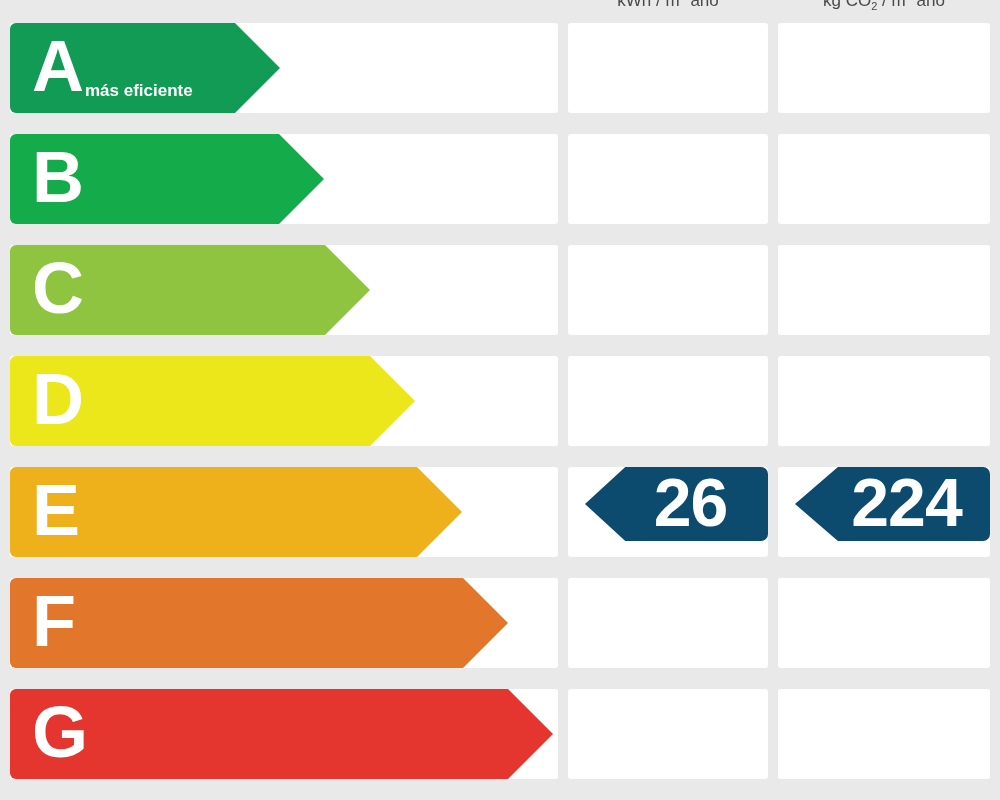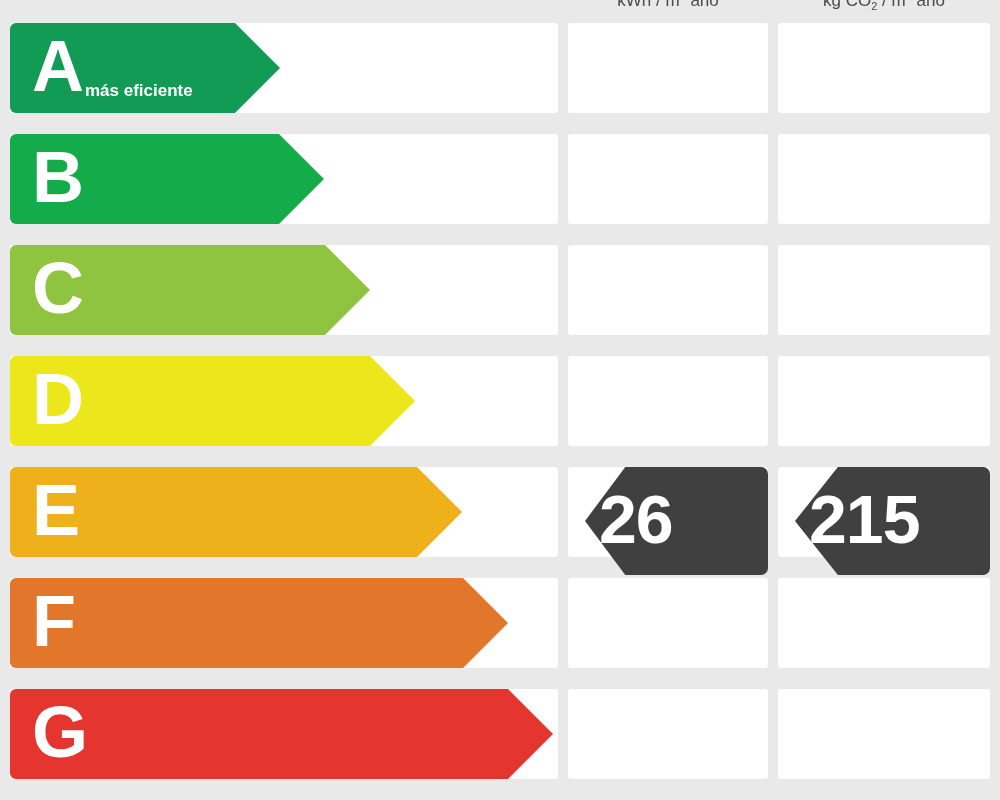--- a/index.html
+++ b/index.html
@@ -112,24 +112,25 @@
     background: #ffffff;
     border-radius: 3px;
   }
   .val-cell.energy { left: 568px; width: 200px; }
   .val-cell.co2    { left: 778px; width: 212px; }
 
   
   .badge {
     position: absolute;
     top: 0;
-    height: 108px;
-    background: #404040;
+    height: 74px;
+    background: #0c4a6e;
     display: flex;
     align-items: center;
+    justify-content: center;
     border-top-right-radius: 7px;
     border-bottom-right-radius: 7px;
     -webkit-clip-path: polygon(0% 50%, 22% 0%, 100% 0%, 100% 100%, 22% 100%);
     clip-path: polygon(0% 50%, 22% 0%, 100% 0%, 100% 100%, 22% 100%);
   }
   .badge.energy { left: 585px; width: 183px; }
   .badge.co2    { left: 795px; width: 195px; }
 
   .badge-text {
     color: #ffffff;
@@ -194,21 +195,21 @@
         <div class="bar-cell"></div>
         <div class="bar" style="width: 452px; background: rgb(238, 176, 27); clip-path: polygon(0% 0%, 90.044% 0%, 100% 50%, 90.044% 100%, 0% 100%);">
           <span class="bar-letter">E</span>
         </div>
         <div class="val-cell energy"></div>
         <div class="badge energy">
           <span class="badge-text">26</span>
         </div>
         <div class="val-cell co2"></div>
         <div class="badge co2">
-          <span class="badge-text">215</span>
+          <span class="badge-text">224</span>
         </div>
       </div>
       <div class="row" style="top: 578px;">
         <div class="bar-cell"></div>
         <div class="bar" style="width: 498px; background: rgb(226, 118, 42); clip-path: polygon(0% 0%, 90.964% 0%, 100% 50%, 90.964% 100%, 0% 100%);">
           <span class="bar-letter">F</span>
         </div>
         <div class="val-cell energy"></div>
         <div class="val-cell co2"></div>
       </div>

